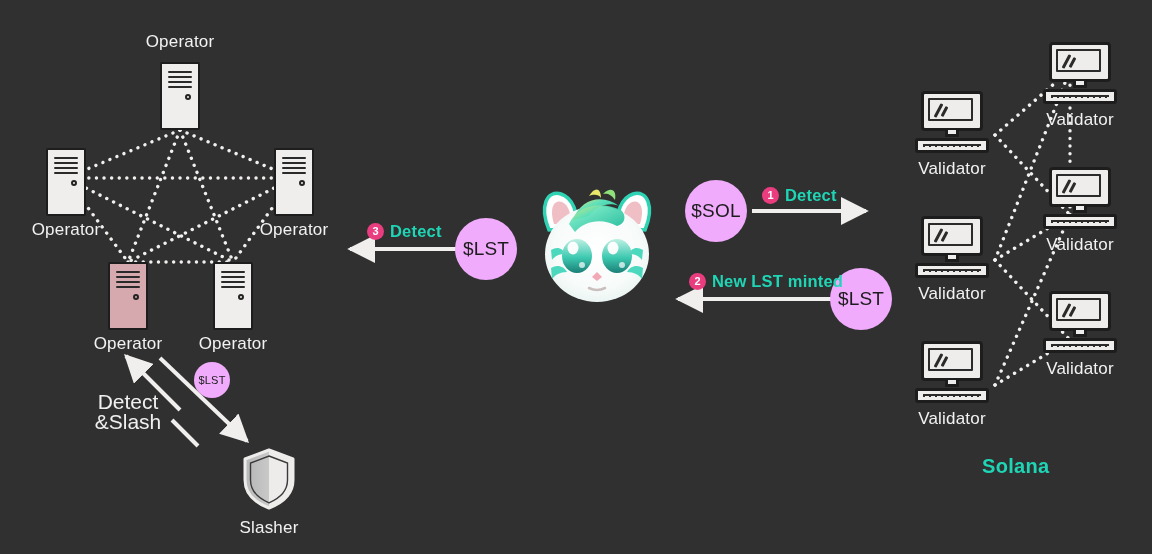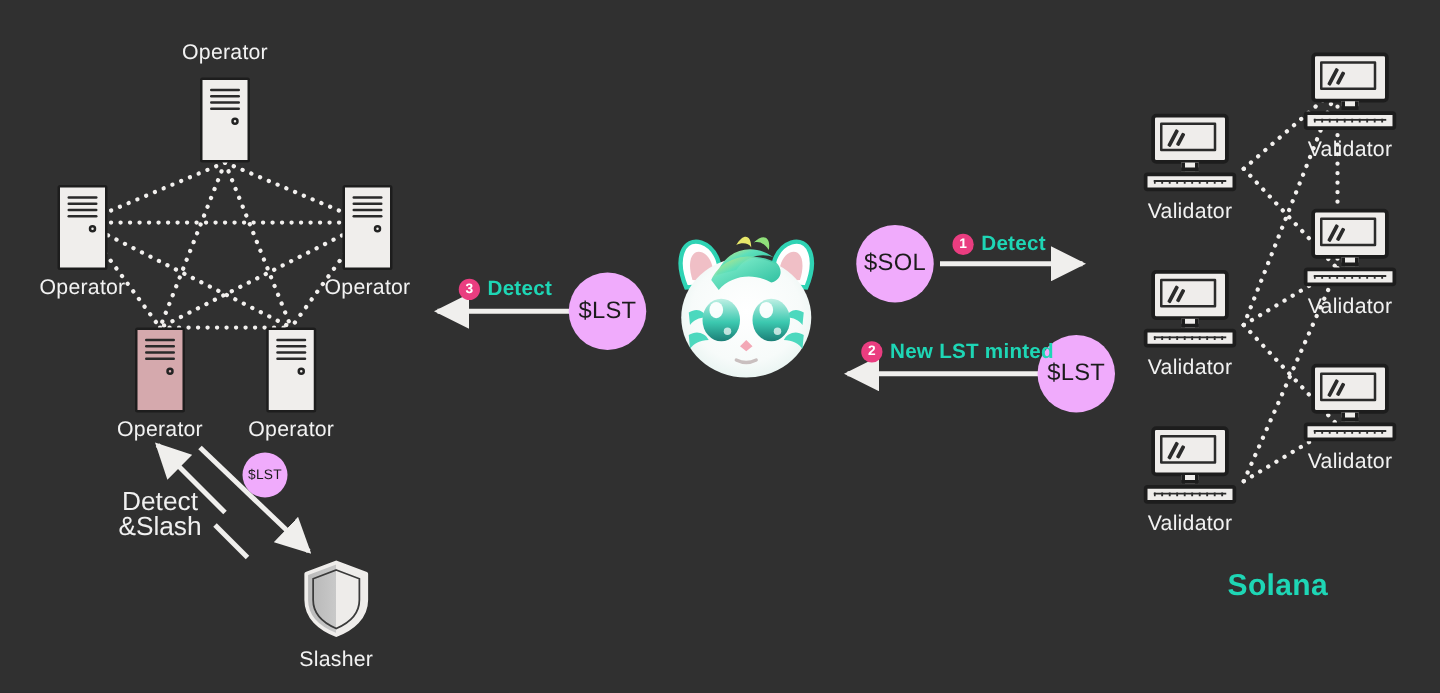--- a/index.html
+++ b/index.html
@@ -165,21 +165,21 @@
     color: #f0f0f0;
     font-size: 21px;
     line-height: 20px;
     white-space: nowrap;
     text-align: center;
   }
 
   .brand {
     position: absolute;
     color: #1ed6b5;
-    font-size: 24px;
+    font-size: 20px;
     font-weight: bold;
     letter-spacing: .3px;
   }
 
   svg.overlay {
     position: absolute;
     left: 0; top: 0;
     width: 1152px; height: 554px;
     pointer-events: none;
   }

